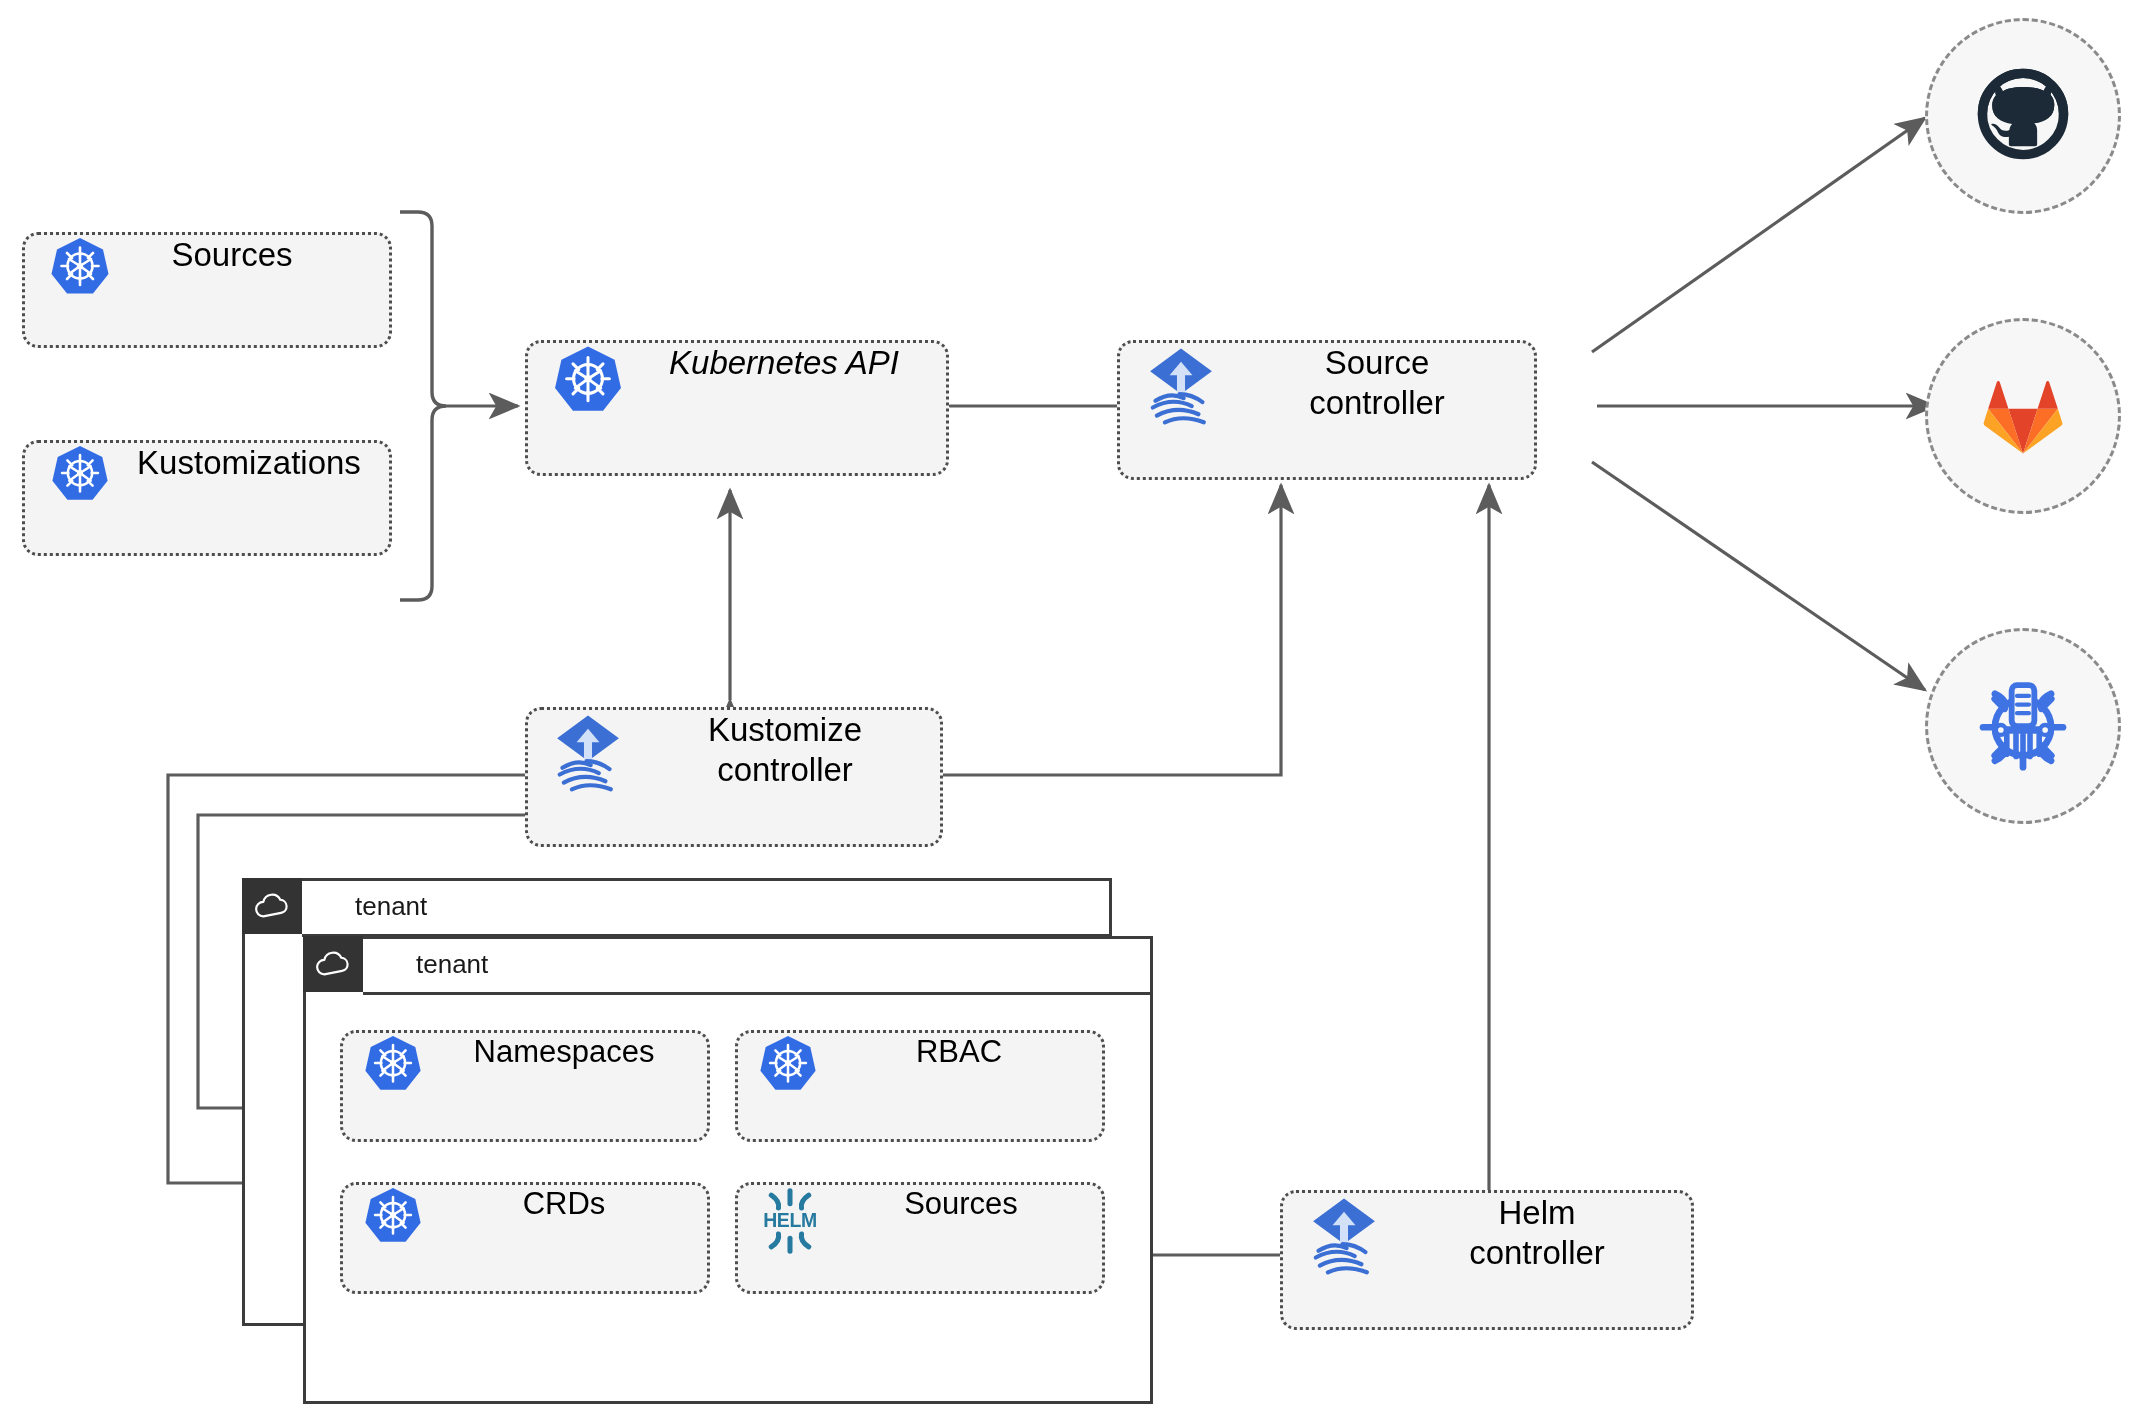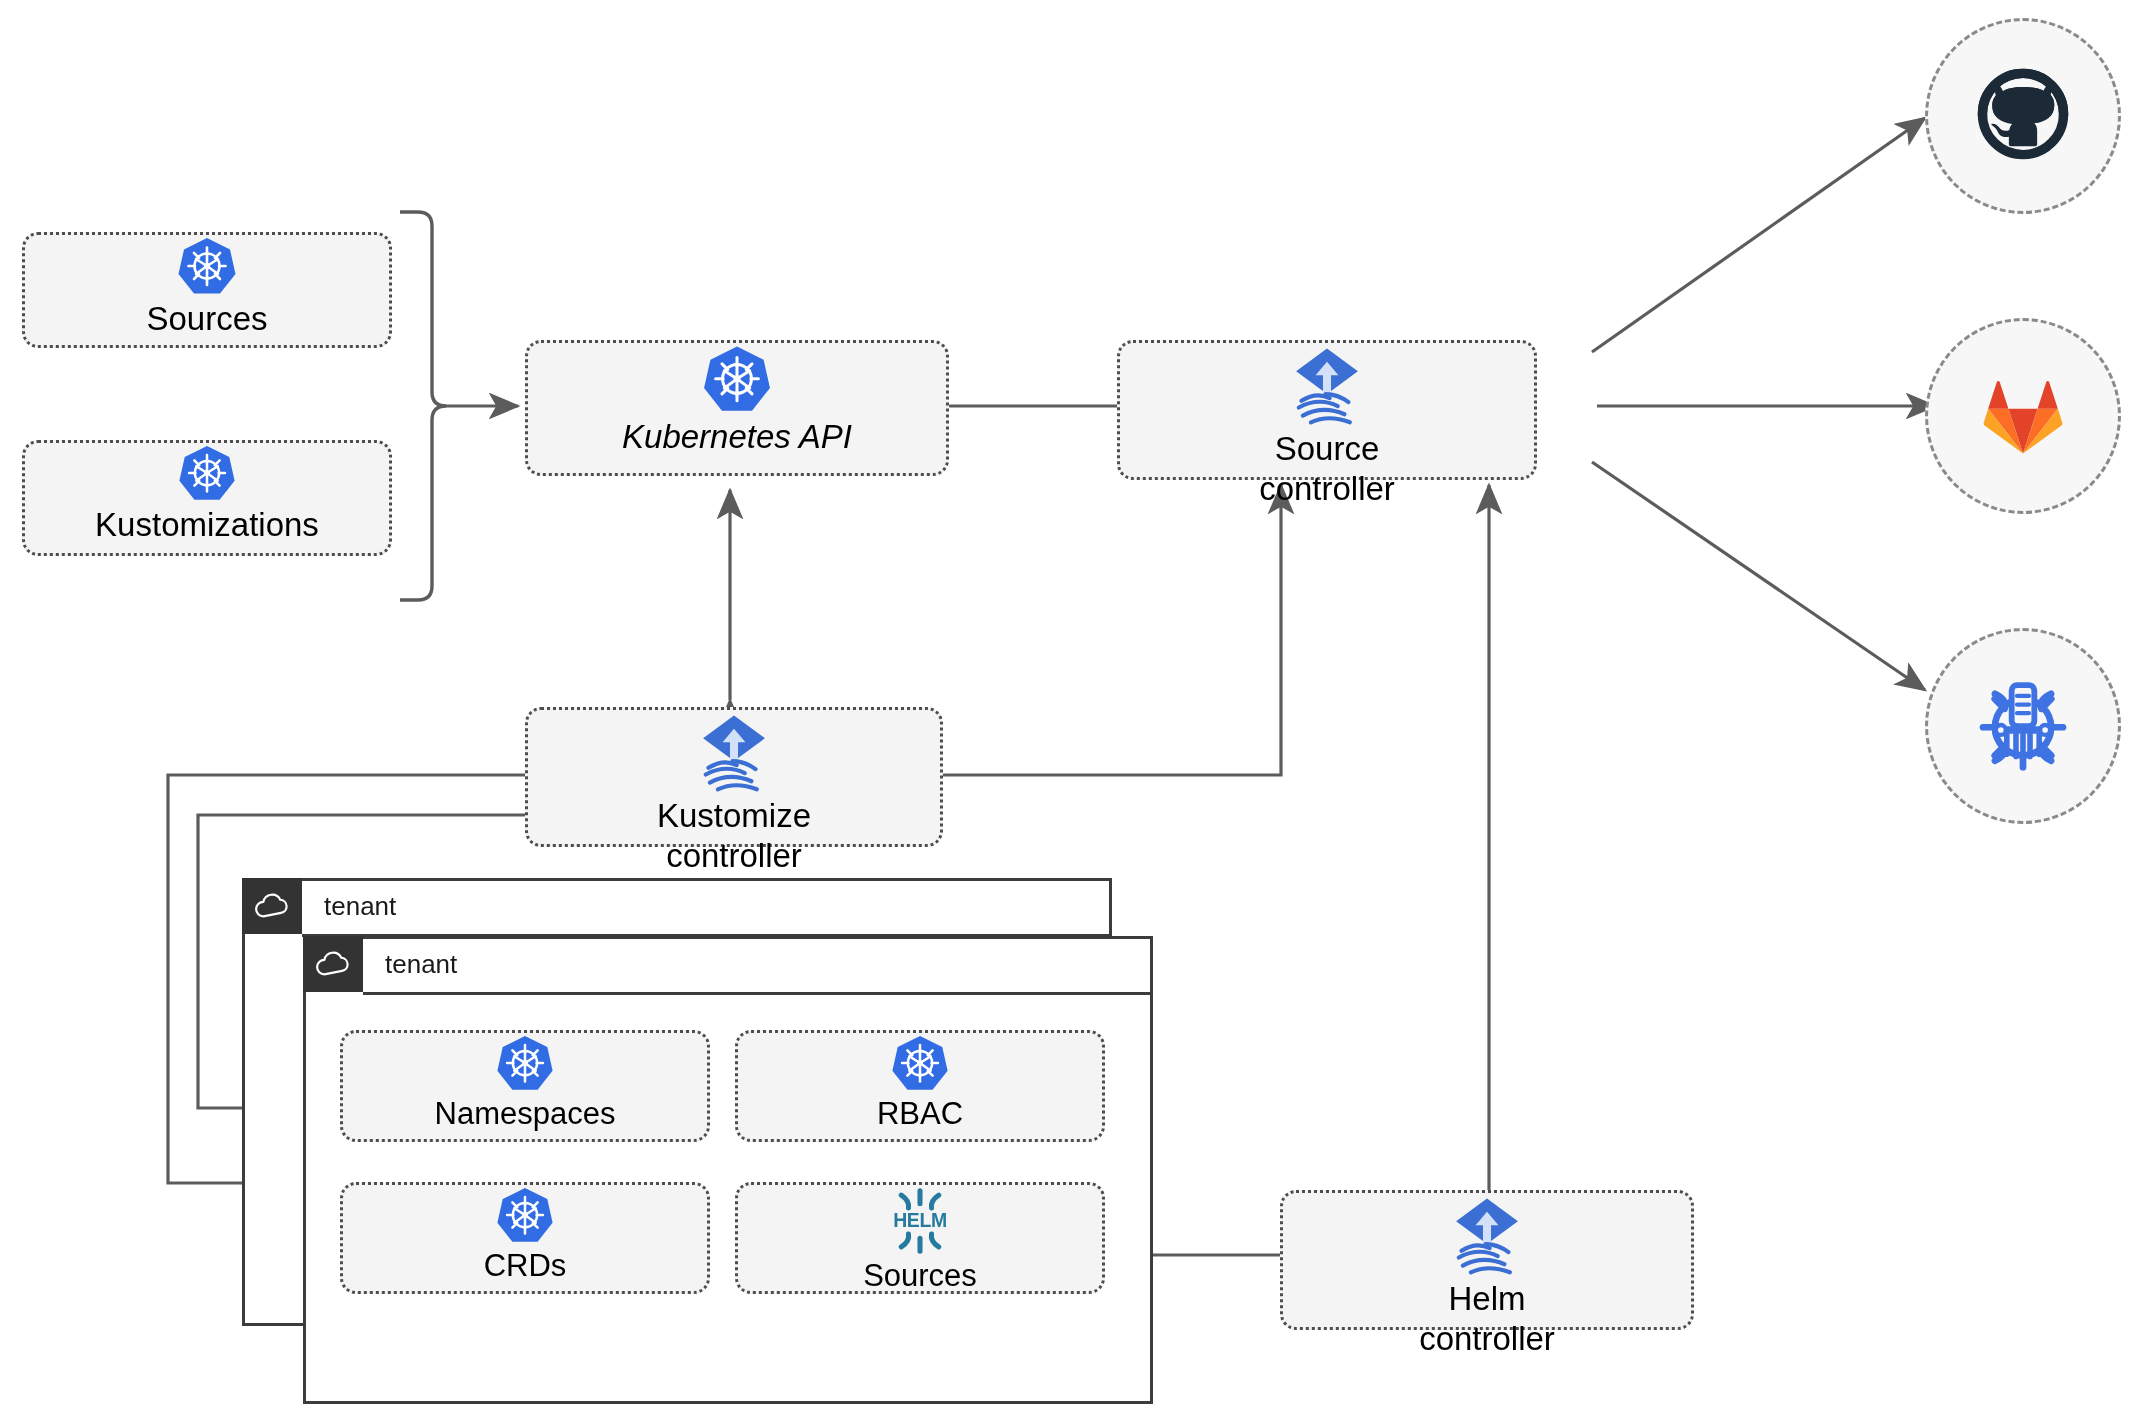--- a/index.html
+++ b/index.html
@@ -4,37 +4,37 @@
 <style>
   html,body{margin:0;padding:0;background:#ffffff;}
   body{width:2144px;height:1407px;position:relative;overflow:hidden;
        font-family:"Liberation Sans","DejaVu Sans",sans-serif;color:#000;}
   #canvas{position:absolute;inset:0;width:2144px;height:1407px;}
   svg.wires{position:absolute;left:0;top:0;width:2144px;height:1407px;pointer-events:none;}
 
   
   .card{position:absolute;box-sizing:border-box;background:#f4f4f4;
         border:3px dotted #4d4d4d;border-radius:16px;
-        display:flex;align-items:center;flex-direction:column;}
+        display:flex;align-items:flex-start;}
   .card .ico{flex:0 0 auto;display:flex;align-items:center;justify-content:center;}
   .card .lbl{flex:1 1 auto;text-align:center;line-height:1.22;}
 
   .big-lbl{font-size:33px;}
   .mid-lbl{font-size:31px;}
 
   
   .circ{position:absolute;box-sizing:border-box;border:3px dashed #8a8a8a;
         border-radius:50%;background:#f7f7f7;
         display:flex;align-items:center;justify-content:center;}
 
   
   .tenant{position:absolute;box-sizing:border-box;background:#ffffff;
           border:3px solid #3c3c3c;}
   .tenant .hdr{position:absolute;left:-3px;top:-3px;height:56px;
-               display:flex;align-items:center;}
+               display:flex;align-items:center;gap:31px;}
   .tenant .hdr .cloudbox{width:60px;height:56px;background:#333333;
                display:flex;align-items:center;justify-content:center;}
   .tenant .hdr .tname{font-size:26px;color:#1a1a1a;margin-left:22px;
                white-space:nowrap;}
   .tenant .hdrline{position:absolute;left:57px;top:53px;height:3px;background:#3c3c3c;}
 </style>
 </head>
 <body>
 
 <div id="canvas">

